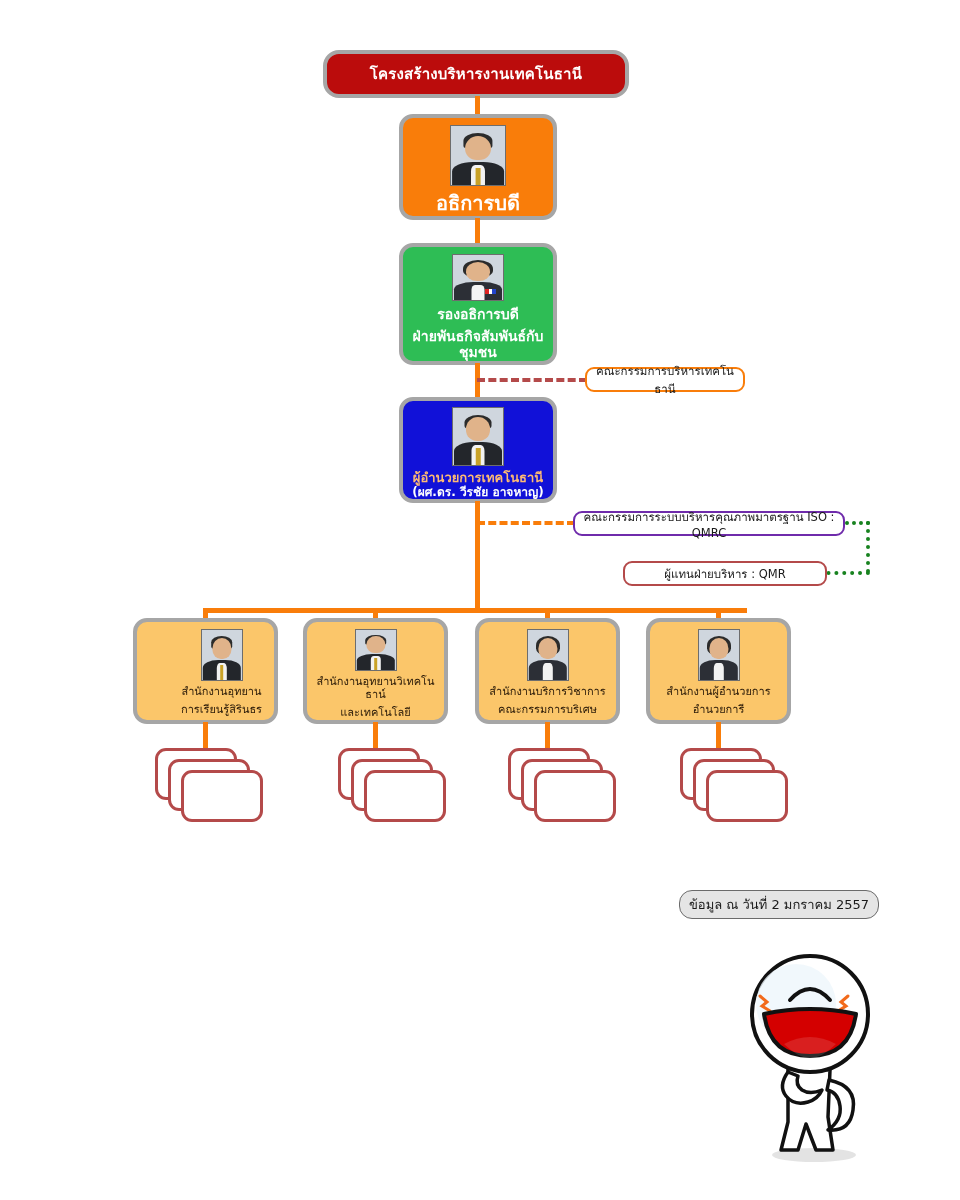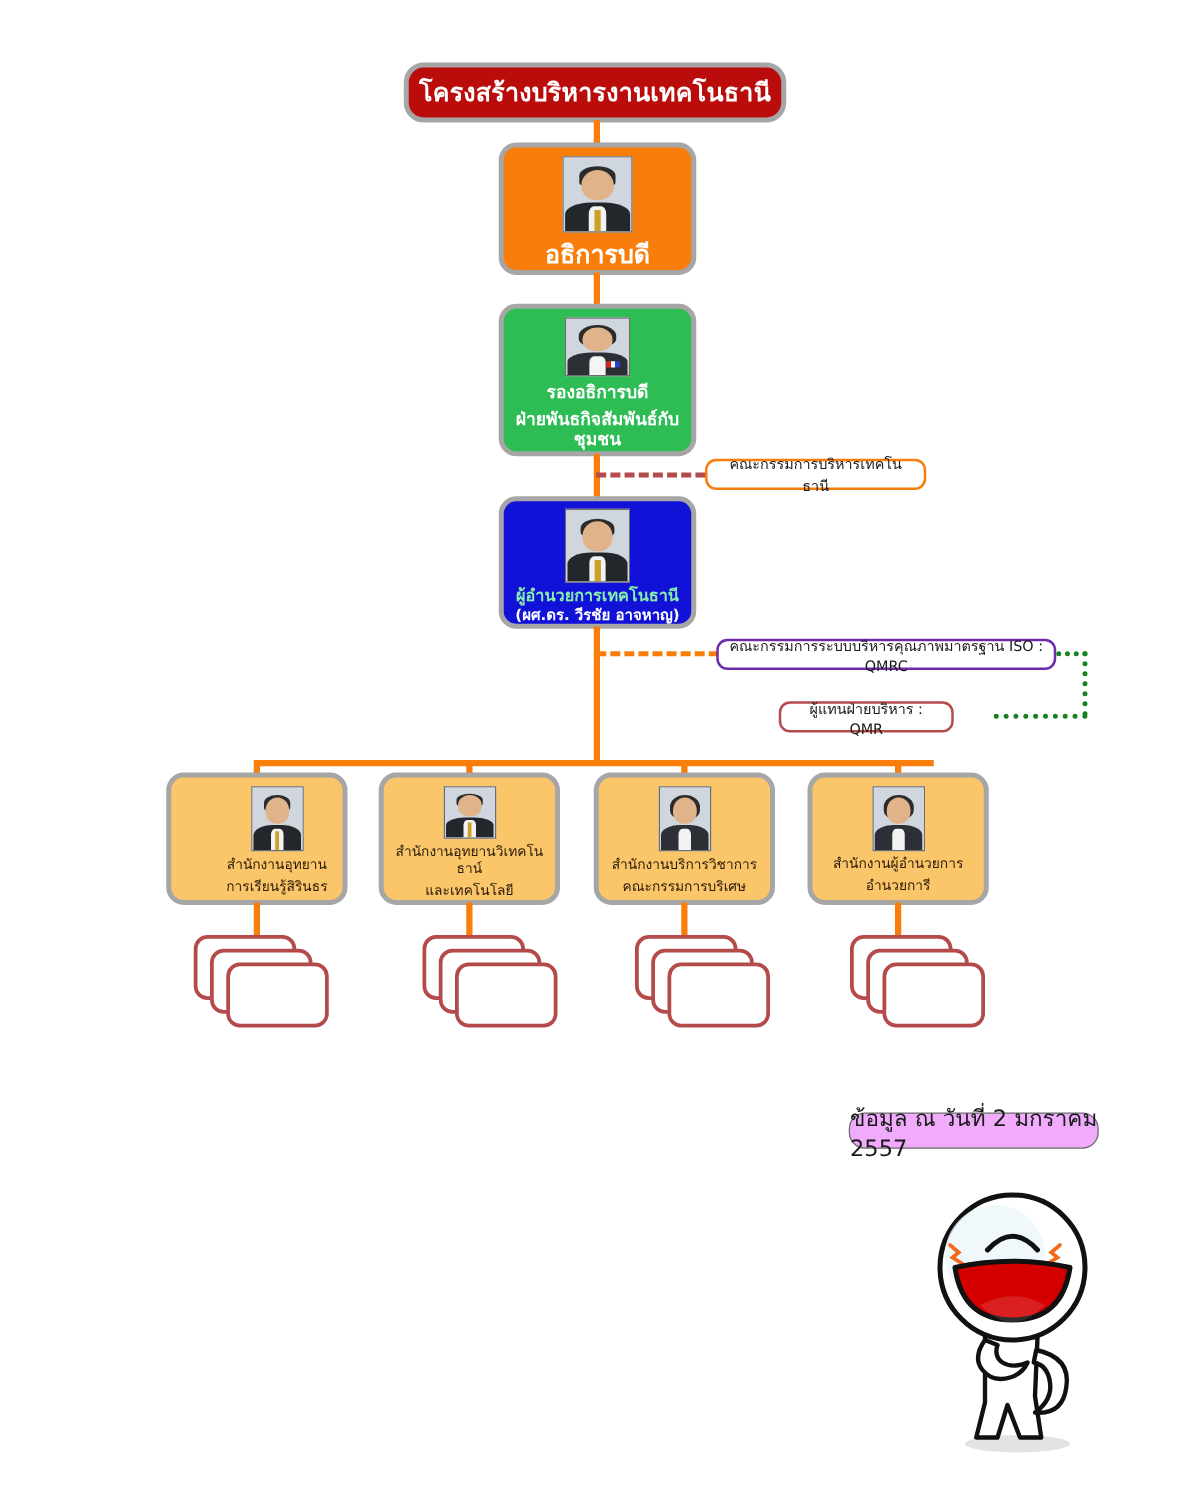--- a/index.html
+++ b/index.html
@@ -40,21 +40,21 @@
 
   
   #title-box {
     left: 323px; top: 50px;
     width: 306px; height: 48px;
     background: #bb0c0c;
     border: 4px solid #a6a6a6;
     border-radius: 16px;
     display: flex; align-items: center; justify-content: center;
     color: #ffffff;
-    font-size: 20px;
+    font-size: 15px;
     font-weight: bold;
     position: absolute;
     letter-spacing: .2px;
   }
 
   
   #rector-box {
     left: 399px; top: 114px;
     width: 158px; height: 106px;
     background: #f97d0a;
@@ -76,21 +76,21 @@
   }
 
   
   #director-box {
     left: 399px; top: 397px;
     width: 158px; height: 106px;
     background: #1111d8;
   }
   #director-box .photo { width: 52px; height: 60px; margin-top: 6px; }
   #director-box .label {
-    color: #86efac; font-weight: bold; font-size: 13px; margin-top: 4px;
+    color: #fdba74; font-weight: bold; font-size: 13px; margin-top: 4px;
   }
   #director-box .sublabel {
     color: #ffffff; font-size: 12px; font-weight: bold;
   }
 
   
   .dept {
     top: 618px;
     width: 145px; height: 106px;
     background: #fbc66a;
@@ -109,45 +109,45 @@
     position: absolute;
     border-radius: 9px;
     display: flex; align-items: center; justify-content: center;
     background: #ffffff;
     font-size: 11.5px;
     color: #1a1a1a;
     text-align: center;
     padding: 0 8px;
   }
   #exec-committee-box {
-    left: 564px; top: 367px;
-    width: 177px; height: 25px;
+    left: 585px; top: 367px;
+    width: 160px; height: 25px;
     border: 2.5px solid #f97d0a;
   }
   #qmrc-box {
     left: 573px; top: 511px;
     width: 272px; height: 25px;
     border: 2.5px solid #6f2bab;
   }
   #qmr-box {
     left: 623px; top: 561px;
-    width: 140px; height: 25px;
+    width: 204px; height: 25px;
     border: 2.5px solid #b44a4a;
   }
 
   
   #date-box {
     position: absolute;
     left: 679px; top: 890px;
     width: 200px; height: 29px;
     border: 1.5px solid #6b6b6b;
     border-radius: 13px;
-    background: #f0abfc;
+    background: #e5e5e5;
     display: flex; align-items: center; justify-content: center;
-    font-size: 18px; color: #1a1a1a;
+    font-size: 13px; color: #1a1a1a;
   }
 
   
   .conn { position: absolute; background: #f97d0a; }
   .vline { width: 5px; }
   .hline { height: 5px; }
 
   .dash-h {
     position: absolute; height: 0;
     border-top: 4px dashed #f97d0a;

